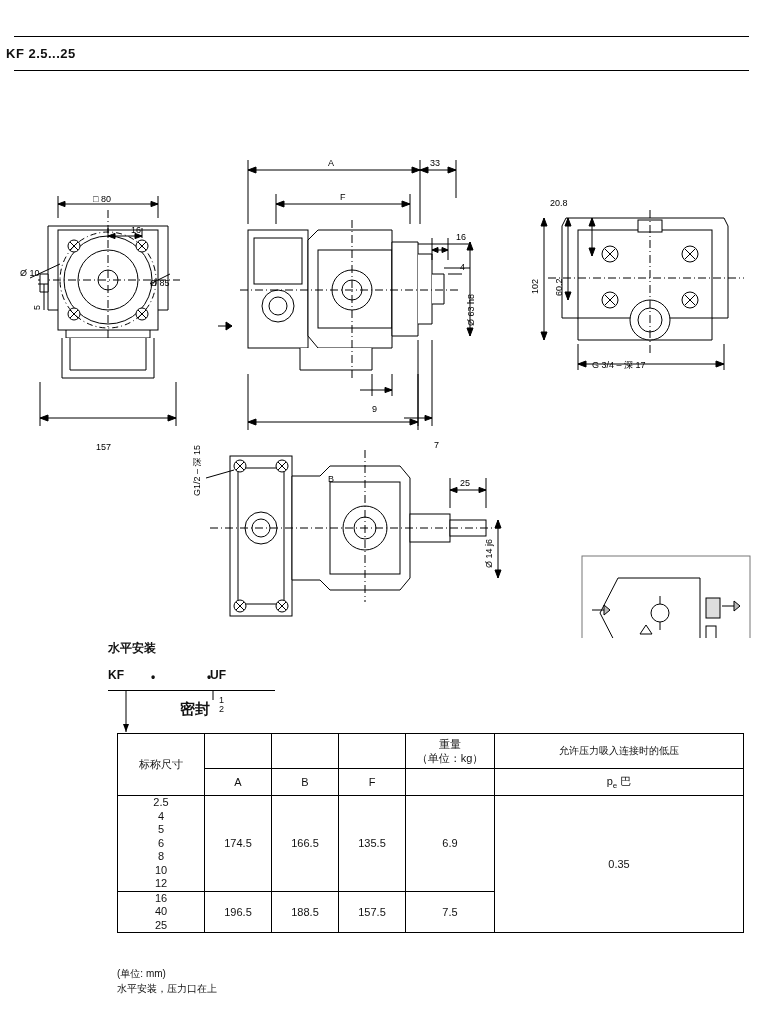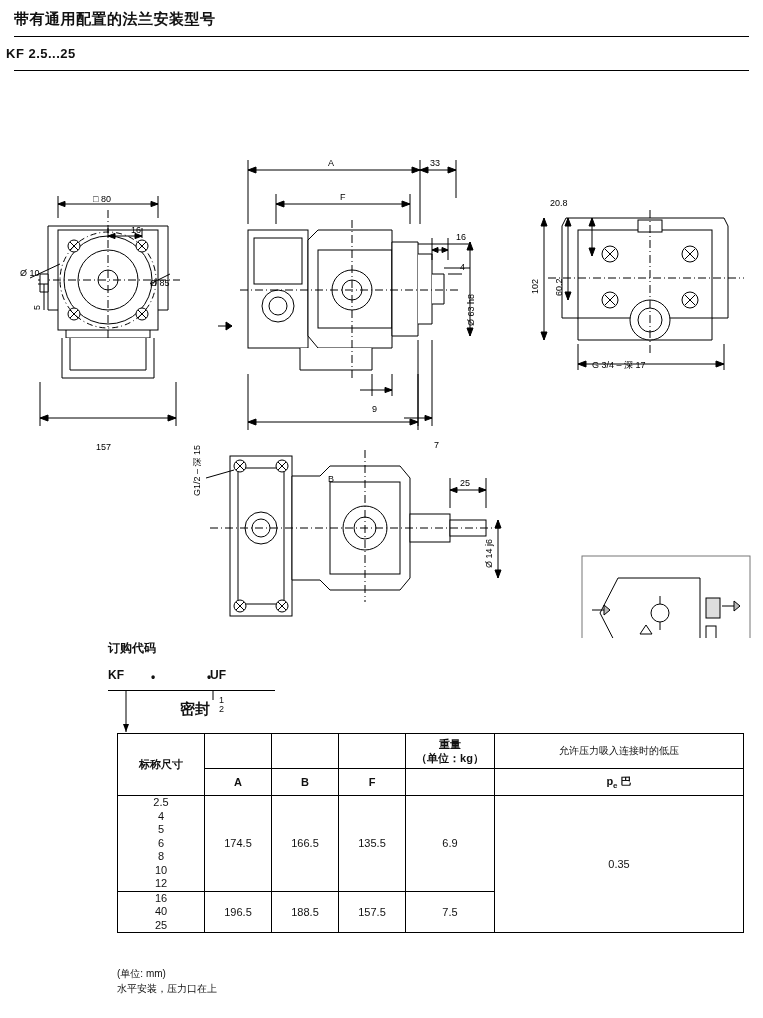--- a/index.html
+++ b/index.html
@@ -55,39 +55,38 @@
     border-collapse:collapse;
     font-size:11px;
   }
   .tbl td,.tbl th{
     border:1px solid #000;
     text-align:center;
     vertical-align:middle;
     padding:0;
     font-weight:normal;
   }
-  .tbl .hd{font-weight:bold;font-size:11px;}
+  .tbl .hd{font-weight:normal;font-size:11px;}
   .c-size{width:86px;}
   .c-abf{width:66px;}
   .c-w{width:88px;}
   .c-p{width:248px;}
   .sizes{
     line-height:13.5px;font-weight:bold;font-size:11px;padding:4px 0;
   }
   .sub{font-size:8px;vertical-align:sub;}
   .note{
     position:absolute;left:117px;top:966px;font-size:10px;line-height:15px;
   }
 </style>
 </head>
 <body>
 
 <div class="page">
 
-  <div class="doc-title">带有通用配置的法兰安装型号</div>
   <div class="rule-top"></div>
   <div class="model">KF 2.5...25</div>
   <div class="rule-2"></div>
 
   <div style="position:absolute;left:0;top:78px;width:763px;height:560px;">
   <svg width="763" height="560" viewBox="0 0 763 560">
     <g stroke="#000" fill="none" stroke-width="1">
 
       <g>
 
@@ -323,21 +322,21 @@
       <text x="562" y="218" transform="rotate(-90 562 218)">60.2</text>
       <text x="592" y="290">G 3/4 – 深 17</text>
 
       <text x="200" y="418" transform="rotate(-90 200 418)">G1/2 – 深 15</text>
       <text x="460" y="408">25</text>
       <text x="492" y="490" transform="rotate(-90 492 490)">Ø 14 j6</text>
     </g>
   </svg>
   </div>
 
-  <div class="order-title">订购代码</div>
+  <div class="order-title">水平安装</div>
   <div class="order-row">
     <span class="oc-kf">KF</span>
     <span class="oc-d1">•</span>
     <span class="oc-uf">UF</span>
     <span class="oc-d2">•</span>
   </div>
   <div class="oc-underline"></div>
   <div class="oc-seal">密封</div>
   <div class="oc-nums" style="white-space:pre-line;">1
 2</div>

